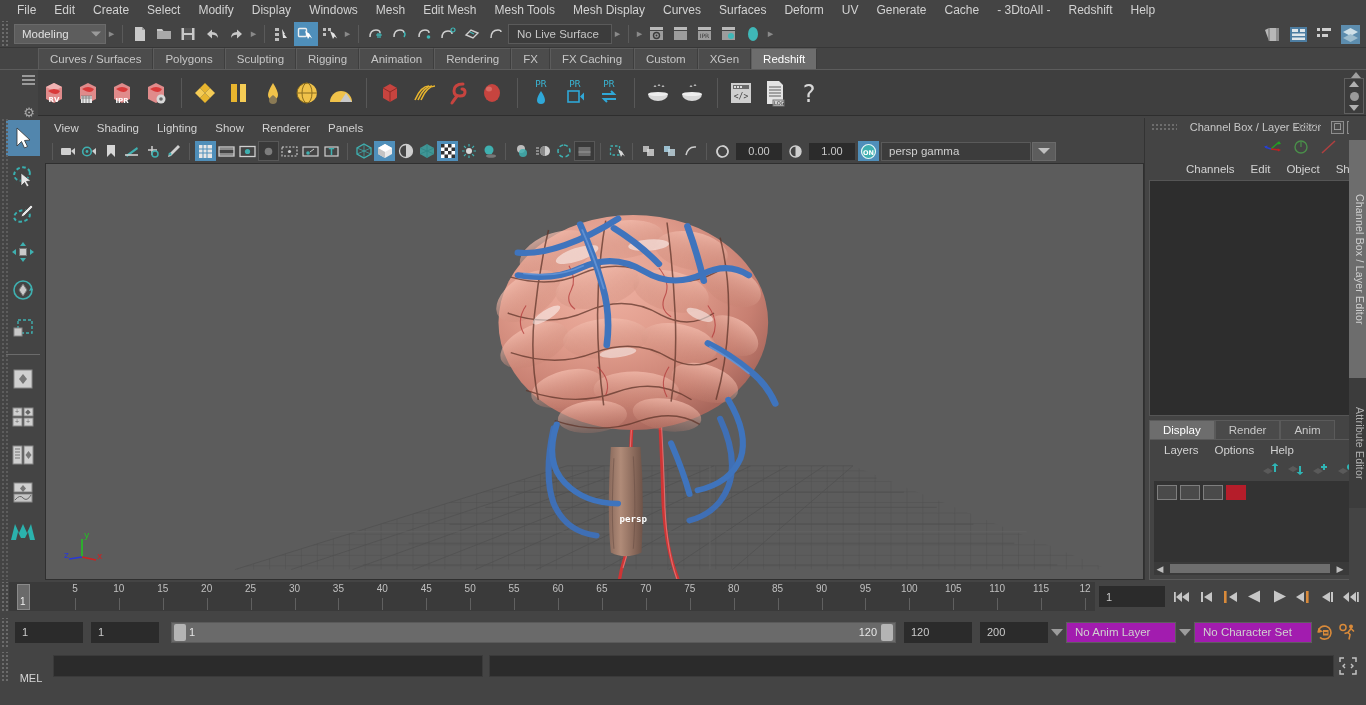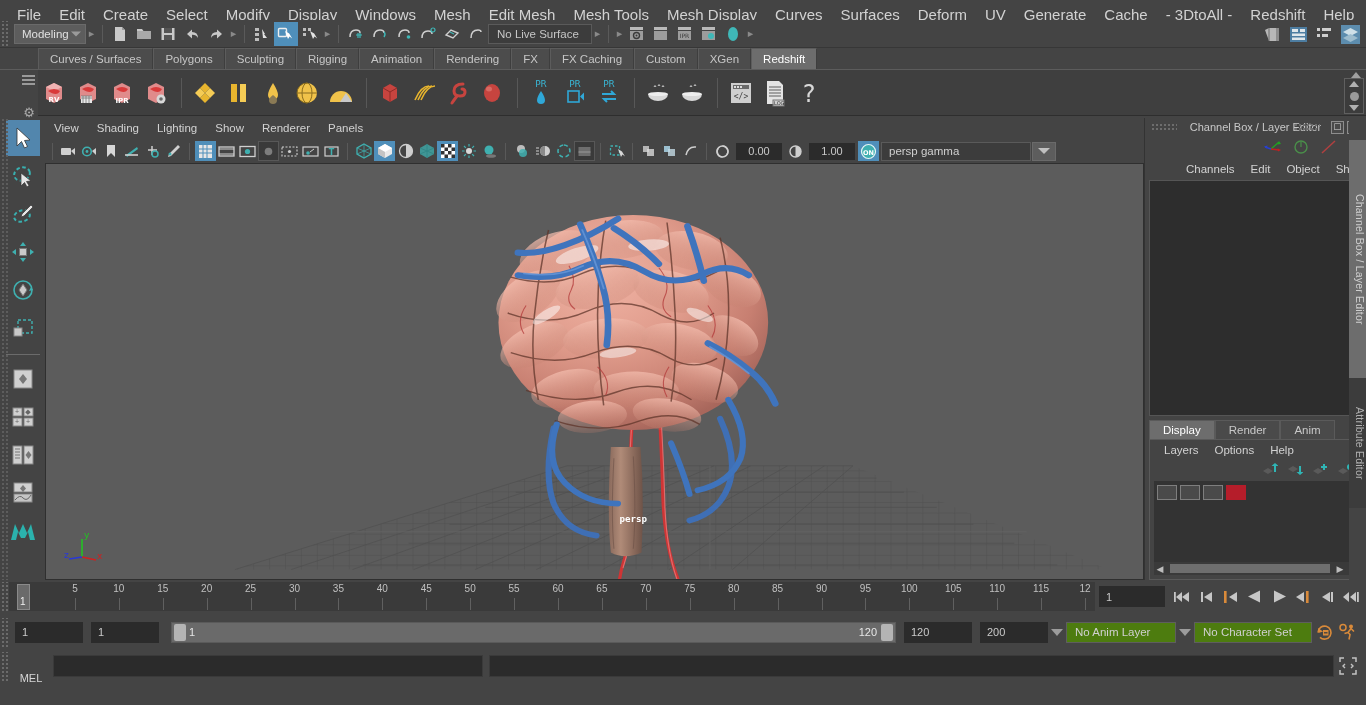--- a/index.html
+++ b/index.html
@@ -14,38 +14,38 @@
   }
   #app { position: relative; width: 1366px; height: 705px; background: #444; }
 
   
   .menubar {
     height: 20px; background: #444444;
     display: flex; align-items: center;
     padding-left: 8px;
   }
   .menubar .mi {
-    padding: 5px 9px; height: 20px; line-height: 20px;
-    font-size: 15px; color: #d2d2d2; white-space: nowrap; cursor: default;
+    padding: 0 9px; height: 20px; line-height: 20px;
+    font-size: 12px; color: #d2d2d2; white-space: nowrap; cursor: default;
   }
 
   
   .statusline {
     height: 28px; background: #444444;
     display: flex; align-items: center;
     border-bottom: 1px solid #373737;
     position: relative;
   }
   .gripdots {
     width: 9px; height: 26px; flex: 0 0 9px;
     background-image: radial-gradient(#6b6b6b 1px, transparent 1.2px);
     background-size: 4px 4px; background-position: 1px 2px;
   }
   .menu-select {
-    width: 72px; height: 20px; margin-left: 5px;
+    width: 92px; height: 20px; margin-left: 5px;
     background: #5d5d5d; border: 1px solid #6a6a6a;
     display: flex; align-items: center; padding-left: 7px;
     font-size: 11.5px; color: #e0e0e0; position: relative;
   }
   .menu-select .caret {
     position: absolute; right: 4px; top: 50%; transform: translateY(-50%);
     width: 0; height: 0;
     border-left: 5px solid transparent; border-right: 5px solid transparent;
     border-top: 5px solid #9a9a9a;
   }
@@ -284,21 +284,21 @@
     padding: 0 2px;
   }
   .rhandle { width: 12px; height: 17px; background: #b4b4b4; border-radius: 2px; }
   .rangebar .lbl-l { position: absolute; left: 17px; font-size: 11px; color: #e6e6e6; }
   .rangebar .lbl-r { position: absolute; right: 18px; font-size: 11px; color: #e6e6e6; }
   .dropcaret {
     width: 18px; height: 21px; display: flex; align-items: center; justify-content: center;
   }
   .dropcaret i { width:0;height:0;border-left:6px solid transparent;border-right:6px solid transparent;border-top:7px solid #9c9c9c; }
   .combofield {
-    height: 21px; background: #4d7c0f; border: 1px solid #5e5e5e; color: #d0d0d0;
+    height: 21px; background: #a21caf; border: 1px solid #5e5e5e; color: #d0d0d0;
     font-size: 11.5px; display: flex; align-items: center; padding-left: 8px;
   }
 
   
   .cmdline-wrap {
     position: absolute; left: 0; top: 651px; width: 1366px; height: 30px;
     background: #444; display: flex; align-items: center;
   }
   .mel-label { width: 44px; text-align: center; font-size: 11px; color: #d6d6d6; flex: 0 0 44px; margin-top: 24px; }
   .cmd-in { height: 22px; background: #2b2b2b; flex: 0 0 430px; border: 1px solid #3a3a3a; }

